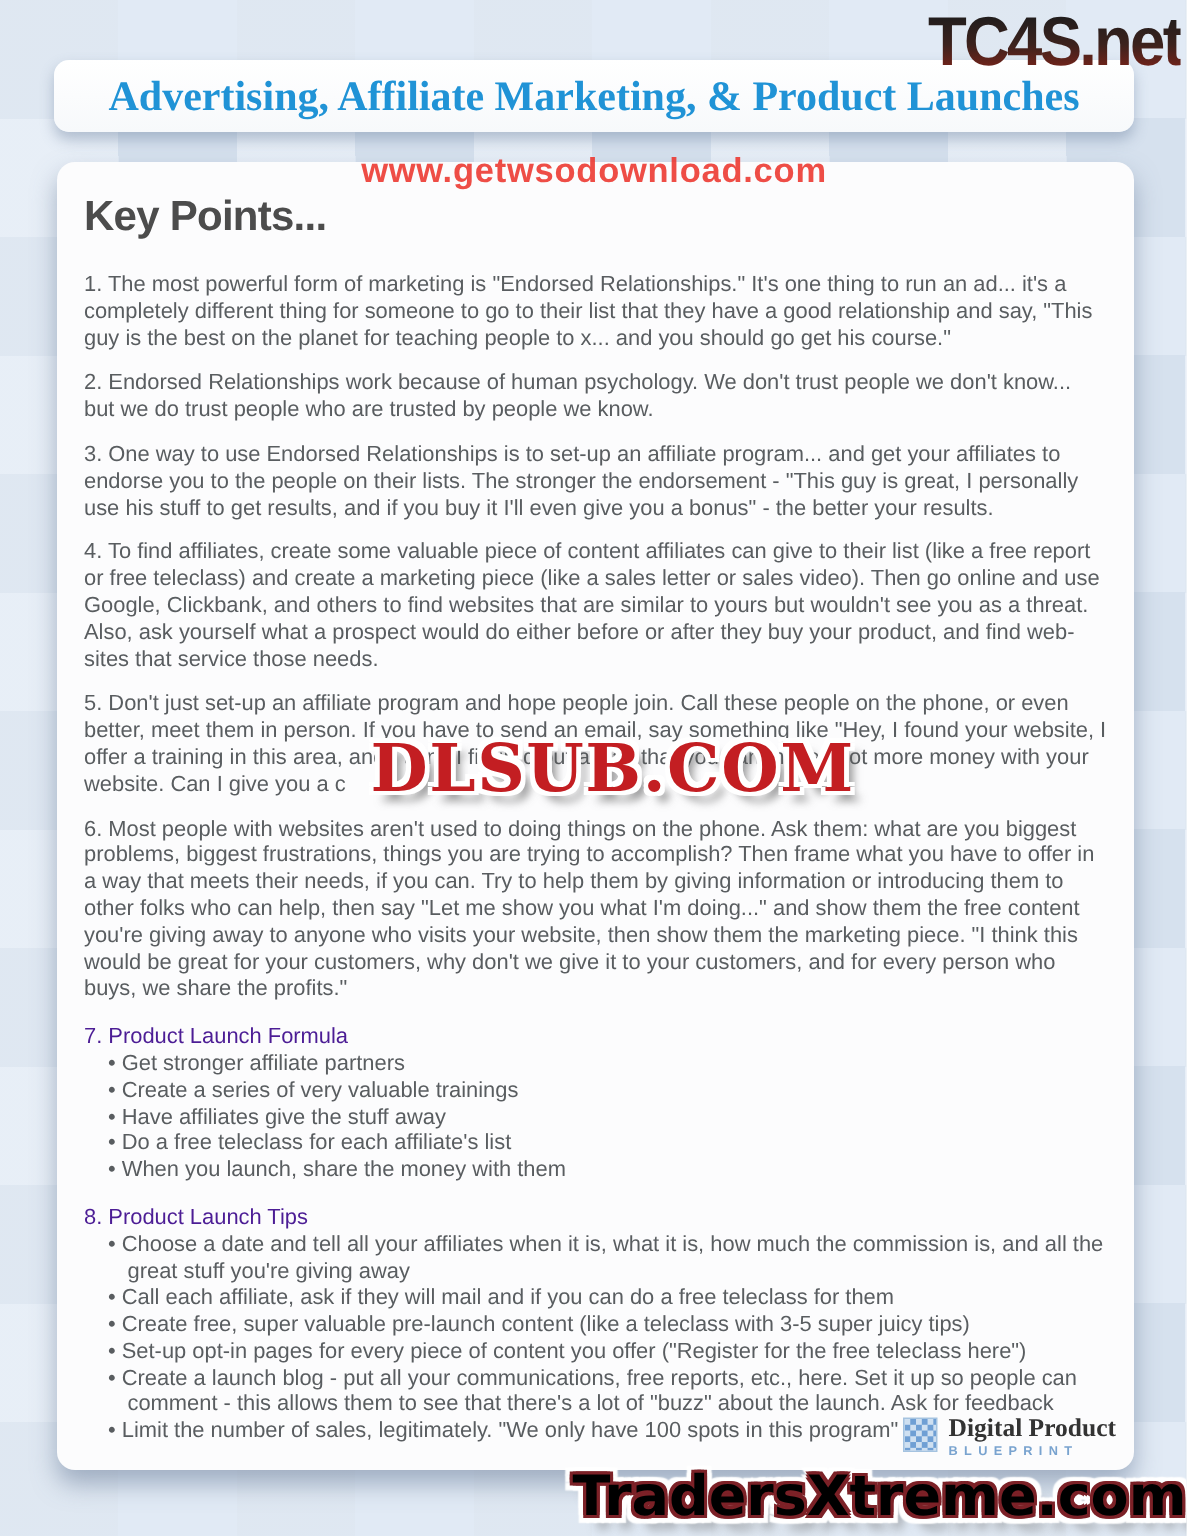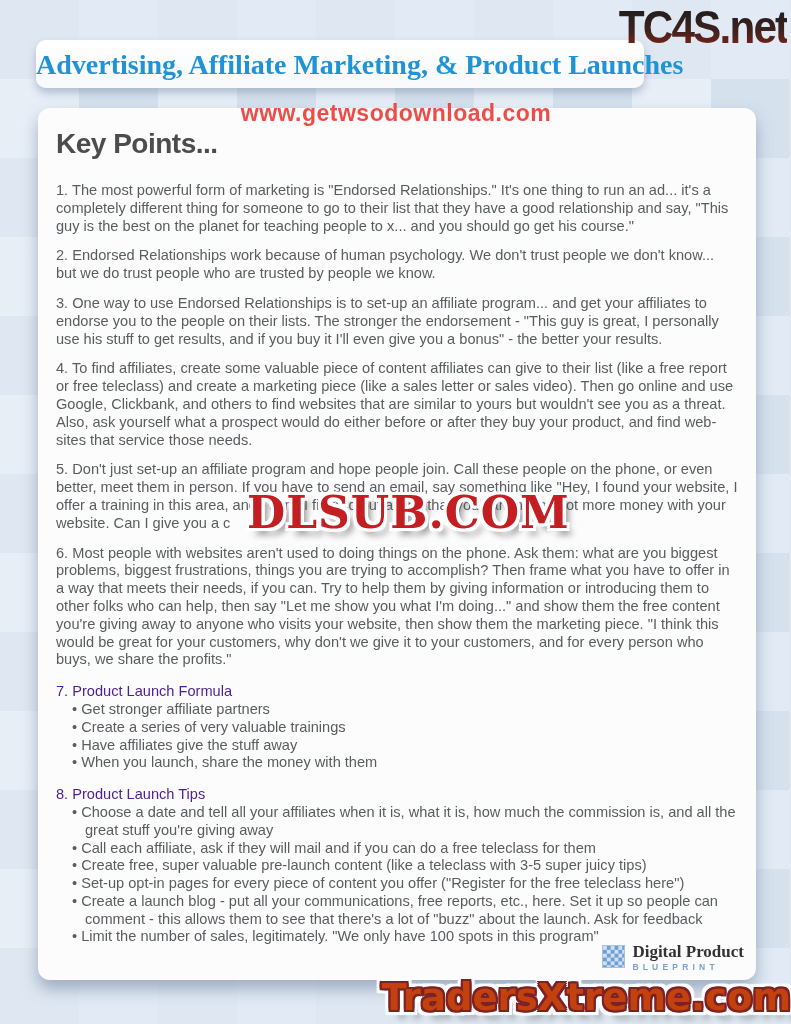--- a/index.html
+++ b/index.html
@@ -21,21 +21,21 @@
     font-family:"Liberation Sans", sans-serif;
     font-weight:bold; font-size:46px; letter-spacing:-2px;
     transform:scaleX(.92); transform-origin:100% 0;
     background:linear-gradient(180deg,#1f1d1d 18%, #3c221d 55%, #74231a 85%, #8a2a1f 100%);
     -webkit-background-clip:text; background-clip:text; color:transparent;
     white-space:nowrap;
   }
 
   
   .header-bar {
-    position:absolute; left:36px; top:40px; width:608px; height:48px;
+    position:absolute; left:36px; top:40px; width:720px; height:48px;
     background:linear-gradient(180deg,#ffffff, #f7f9fb);
     border-radius:10px;
     box-shadow:0 5px 9px rgba(110,130,160,.45);
     z-index:2;
   }
   .header-bar h1 {
     font-family:"Liberation Serif", serif;
     font-weight:bold; font-size:28px; line-height:50px;
     color:#2093d6; text-align:center; white-space:nowrap;
   }
@@ -96,21 +96,21 @@
       -3px -3px 0 #ffffff, 3px -3px 0 #ffffff, -3px 3px 0 #ffffff, 3px 3px 0 #ffffff,
       -3px 0 0 #ffffff, 3px 0 0 #ffffff, 0 -3px 0 #ffffff, 0 3px 0 #ffffff,
       6px 7px 6px rgba(90,90,90,.6);
   }
 
   
   .wm-bottom {
     position:absolute; right:0px; top:976px; z-index:6;
     font-family:"DejaVu Sans", sans-serif;
     font-weight:bold; font-size:37px; letter-spacing:0px;
-    color:#c2410c; white-space:nowrap;
+    color:#000000; white-space:nowrap;
     text-shadow:
       -2px -2px 0 #7c2127, 2px -2px 0 #7c2127, -2px 2px 0 #7c2127, 2px 2px 0 #7c2127,
       -2px 0 0 #7c2127, 2px 0 0 #7c2127, 0 -2px 0 #7c2127, 0 2px 0 #7c2127,
       -5px -5px 1px #ffffff, 5px -5px 1px #ffffff, -5px 5px 1px #ffffff, 5px 5px 1px #ffffff,
       -5px 0 1px #ffffff, 5px 0 1px #ffffff, 0 -5px 1px #ffffff, 0 5px 1px #ffffff,
       8px 9px 7px rgba(100,100,100,.55);
   }
 </style>
 </head>
 <body>
@@ -131,20 +131,21 @@
     <p>4. To find affiliates, create some valuable piece of content affiliates can give to their list (like a free report or free teleclass) and create a marketing piece (like a sales letter or sales video). Then go online and use Google, Clickbank, and others to find websites that are similar to yours but wouldn't see you as a threat. Also, ask yourself what a prospect would do either before or after they buy your product, and find web-sites that service those needs.</p>
     <p>5. Don't just set-up an affiliate program and hope people join. Call these people on the phone, or even better, meet them in person. If you have to send an email, say something like "Hey, I found your website, I offer a training in this area, and I think I figured out a way that you can make a lot more money with your website. Can I give you a c</p>
     <p>6. Most people with websites aren't used to doing things on the phone. Ask them: what are you biggest problems, biggest frustrations, things you are trying to accomplish? Then frame what you have to offer in a way that meets their needs, if you can. Try to help them by giving information or introducing them to other folks who can help, then say "Let me show you what I'm doing..." and show them the free content you're giving away to anyone who visits your website, then show them the marketing piece. "I think this would be great for your customers, why don't we give it to your customers, and for every person who buys, we share the profits."</p>
 
     <div class="section">
       <h3>7. Product Launch Formula</h3>
       <ul>
         <li>Get stronger affiliate partners</li>
         <li>Create a series of very valuable trainings</li>
         <li>Have affiliates give the stuff away</li>
+        <li>Do a free teleclass for each affiliate's list</li>
         <li>When you launch, share the money with them</li>
       </ul>
     </div>
 
     <div class="section">
       <h3>8. Product Launch Tips</h3>
       <ul>
         <li>Choose a date and tell all your affiliates when it is, what it is, how much the commission is, and all the great stuff you're giving away</li>
         <li>Call each affiliate, ask if they will mail and if you can do a free teleclass for them</li>
         <li>Create free, super valuable pre-launch content (like a teleclass with 3-5 super juicy tips)</li>

